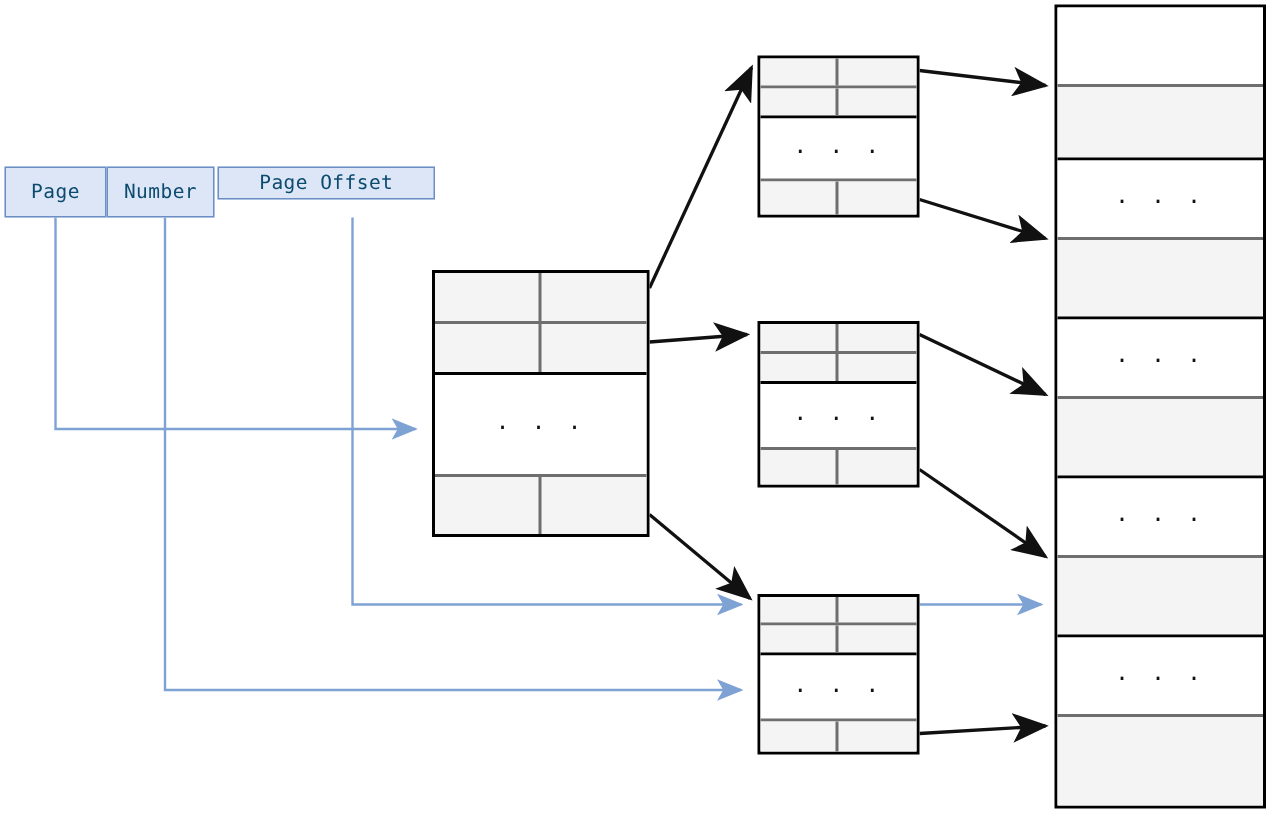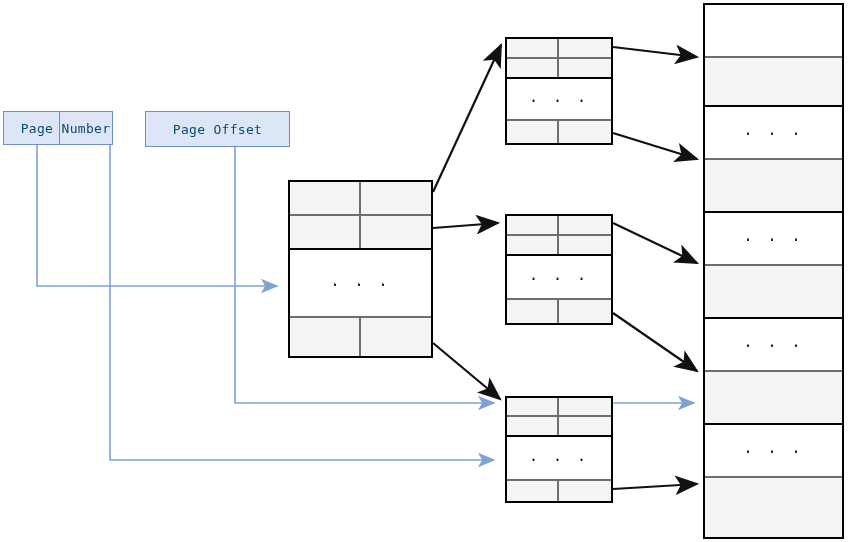--- a/index.html
+++ b/index.html
@@ -105,24 +105,24 @@
     <line x1="613" y1="47" x2="697" y2="57" stroke="#111111" stroke-width="2.2" marker-end="url(#ablk)"></line>
     <line x1="613" y1="133" x2="697" y2="159" stroke="#111111" stroke-width="2.2" marker-end="url(#ablk)"></line>
     <line x1="613" y1="223" x2="697" y2="263" stroke="#111111" stroke-width="2.2" marker-end="url(#ablk)"></line>
     <line x1="613" y1="313" x2="697" y2="371" stroke="#111111" stroke-width="2.2" marker-end="url(#ablk)"></line>
     <line x1="613" y1="489" x2="697" y2="484" stroke="#111111" stroke-width="2.2" marker-end="url(#ablk)"></line>
   </svg>
 
   <div class="va-box" style="left:3px;top:111px;width:68px;height:34px;">
     <span>Page</span>
   </div>
-  <div class="va-box" style="left:59px;top:111px;width:54px;height:34px;">
+  <div class="va-box" style="left:71px;top:111px;width:72px;height:34px;">
     <span>Number</span>
   </div>
-  <div class="va-box" style="left:145px;top:111px;width:145px;height:36px;">
+  <div class="va-box" style="left:145px;top:111px;width:145px;height:22px;">
     <span>Page Offset</span>
   </div>
 
   <div id="tables-host">
       <div class="ptbl" style="left: 288px; top: 180px; width: 145px; height: 178px;">
         <div class="row gray sep-thin" style="height: 34px;">
           <div class="cell left"></div>
           <div class="cell"></div>
         </div>
         <div class="row gray sep-thick" style="height: 34px;">

